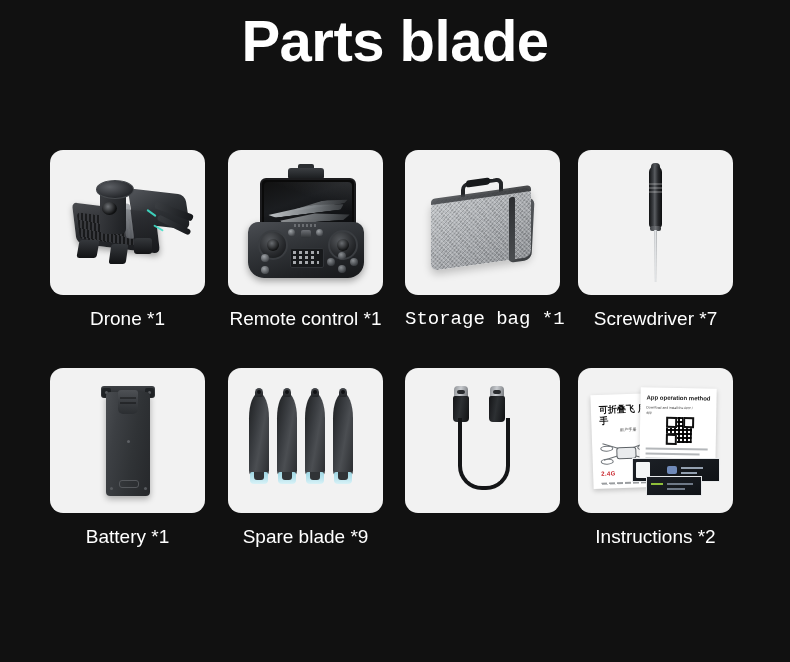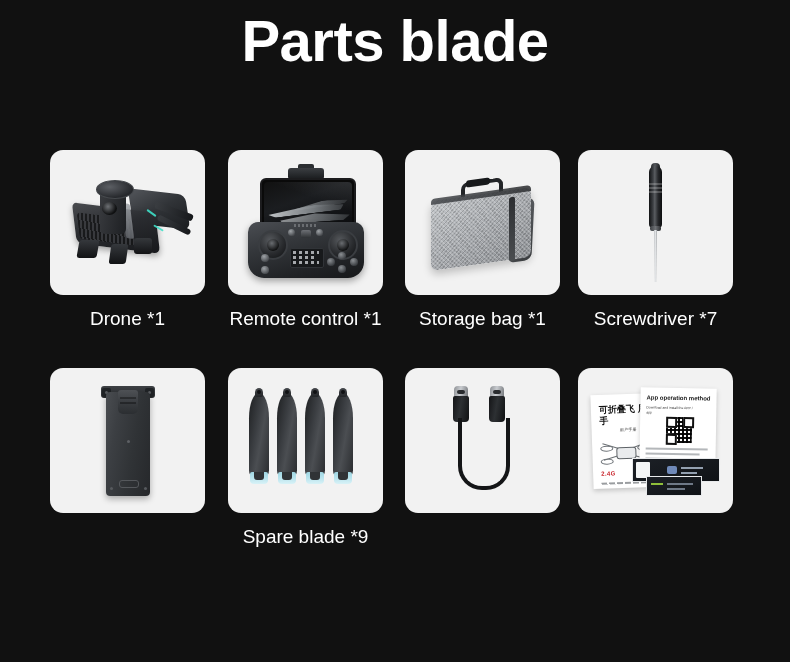--- a/index.html
+++ b/index.html
@@ -39,21 +39,21 @@
   }
   #row1 { top: 150px; }
   #row2 { top: 368px; }
 
   .cell {
     position: absolute;
     width: 155px;
   }
   .cell.c0 { left: 0px; }
   .cell.c1 { left: 178px; }
-  .cell.c2 { left: 355px; }
+  .cell.c2 { left: 355px; font-family: Liberation Mono, monospace; }
   .cell.c3 { left: 528px; }
 
   .card {
     position: relative;
     width: 155px;
     height: 145px;
     background: #f2f2f2;
     border-radius: 13px;
     overflow: hidden;
   }
@@ -828,20 +828,21 @@
             <div class="bt-latch"></div>
             <div class="bt-latch-line n1"></div>
             <div class="bt-latch-line n2"></div>
             <div class="bt-dot"></div>
             <div class="bt-foot"></div>
             <div class="bt-screw s1"></div>
             <div class="bt-screw s2"></div>
           </div>
         </div>
       </div>
+      <div class="caption">Battery *1</div>
     </div>
 
     <div class="cell c1">
       <div class="card">
         <div class="art">
           <div class="bl-wrap">
             <div class="blade p0">
               <div class="bl-vane"></div>
                 <div class="bl-hub"></div>
                 <div class="bl-hub-hole"></div>
@@ -937,16 +938,17 @@
 
             <div class="in-shot s-small">
               <div class="in-shot-green"></div>
               <div class="in-shot-line2 u1"></div>
               <div class="in-shot-line2 u2"></div>
             </div>
 
           </div>
         </div>
       </div>
+      <div class="caption">Instructions *2</div>
     </div>
   </div>
 
 </div>
 
 </body></html>

